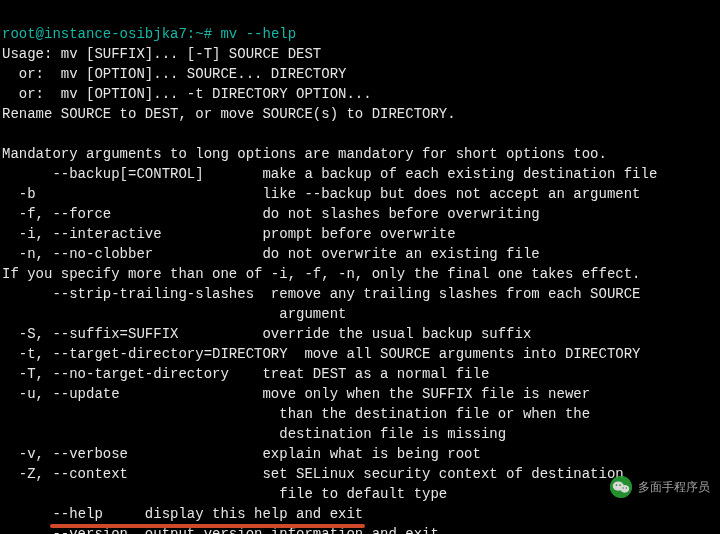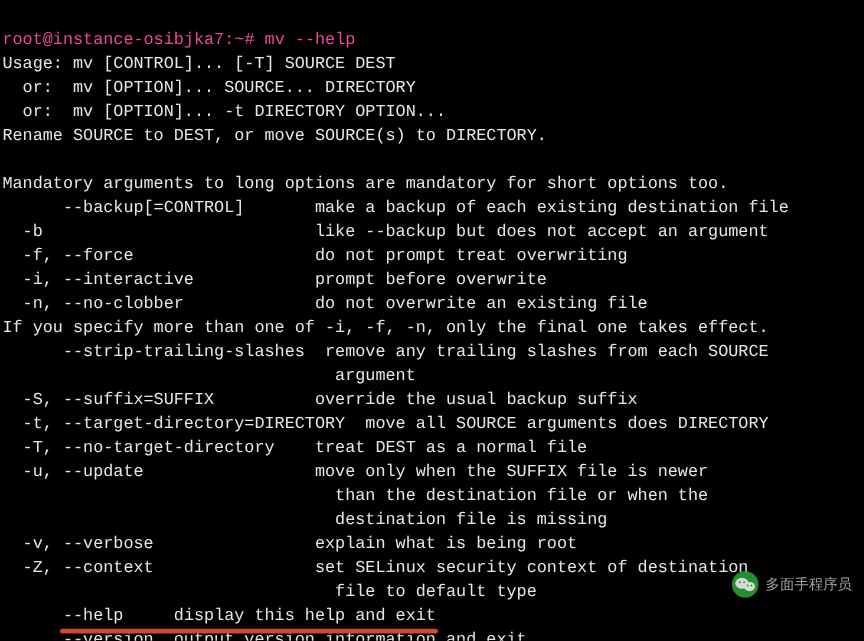--- a/index.html
+++ b/index.html
@@ -13,21 +13,21 @@
     font-family: "Consolas", "Menlo", "Courier New", monospace;
     font-size: 14px;
     line-height: 20px;
   }
   .terminal {
     box-sizing: border-box;
     padding: 4px 2px 2px 2px;
     white-space: pre;
     position: relative;
   }
-  .prompt-root { color: #ec4899; }
+  .prompt-root { color: #14b8a6; }
   .underline-wrap {
     position: relative;
     display: inline-block;
     z-index: 1;
   }
   .underline-mark {
     position: absolute;
     left: -2px; right: -2px;
     bottom: -4px;
     height: 4px;
@@ -54,36 +54,36 @@
     position: relative;
     overflow: hidden;
   }
   .watermark-icon svg { width: 22px; height: 22px; }
 </style>
 </head>
 <body>
 
 <div class="terminal">
 <span class="prompt-root"><span>root@instance-osibjka7</span>:<span>~</span><span>#</span> <span>mv --help</span></span>
-<span>Usage: mv [CONTROL]... [-T] SOURCE DEST</span>
+<span>Usage: mv [SUFFIX]... [-T] SOURCE DEST</span>
 <span>  or:  mv [OPTION]... SOURCE... DIRECTORY</span>
 <span>  or:  mv [OPTION]... -t DIRECTORY OPTION...</span>
 <span>Rename SOURCE to DEST, or move SOURCE(s) to DIRECTORY.</span>
 
 <span>Mandatory arguments to long options are mandatory for short options too.</span>
 <span>      --backup[=CONTROL]       make a backup of each existing destination file</span>
 <span>  -b                           like --backup but does not accept an argument</span>
-<span>  -f, --force                  do not prompt treat overwriting</span>
+<span>  -f, --force                  do not slashes before overwriting</span>
 <span>  -i, --interactive            prompt before overwrite</span>
 <span>  -n, --no-clobber             do not overwrite an existing file</span>
 <span>If you specify more than one of -i, -f, -n, only the final one takes effect.</span>
 <span>      --strip-trailing-slashes  remove any trailing slashes from each SOURCE</span>
 <span>                                 argument</span>
 <span>  -S, --suffix=SUFFIX          override the usual backup suffix</span>
-<span>  -t, --target-directory=DIRECTORY  move all SOURCE arguments does DIRECTORY</span>
+<span>  -t, --target-directory=DIRECTORY  move all SOURCE arguments into DIRECTORY</span>
 <span>  -T, --no-target-directory    treat DEST as a normal file</span>
 <span>  -u, --update                 move only when the SUFFIX file is newer</span>
 <span>                                 than the destination file or when the</span>
 <span>                                 destination file is missing</span>
 <span>  -v, --verbose                explain what is being root</span>
 <span>  -Z, --context                set SELinux security context of destination</span>
 <span>                                 file to default type</span>
 <span><span>      </span><span class="underline-wrap"><span>--help     display this help and exit</span><span class="underline-mark"></span></span></span>
 <span>      --version  output version information and exit</span>
 </div>

